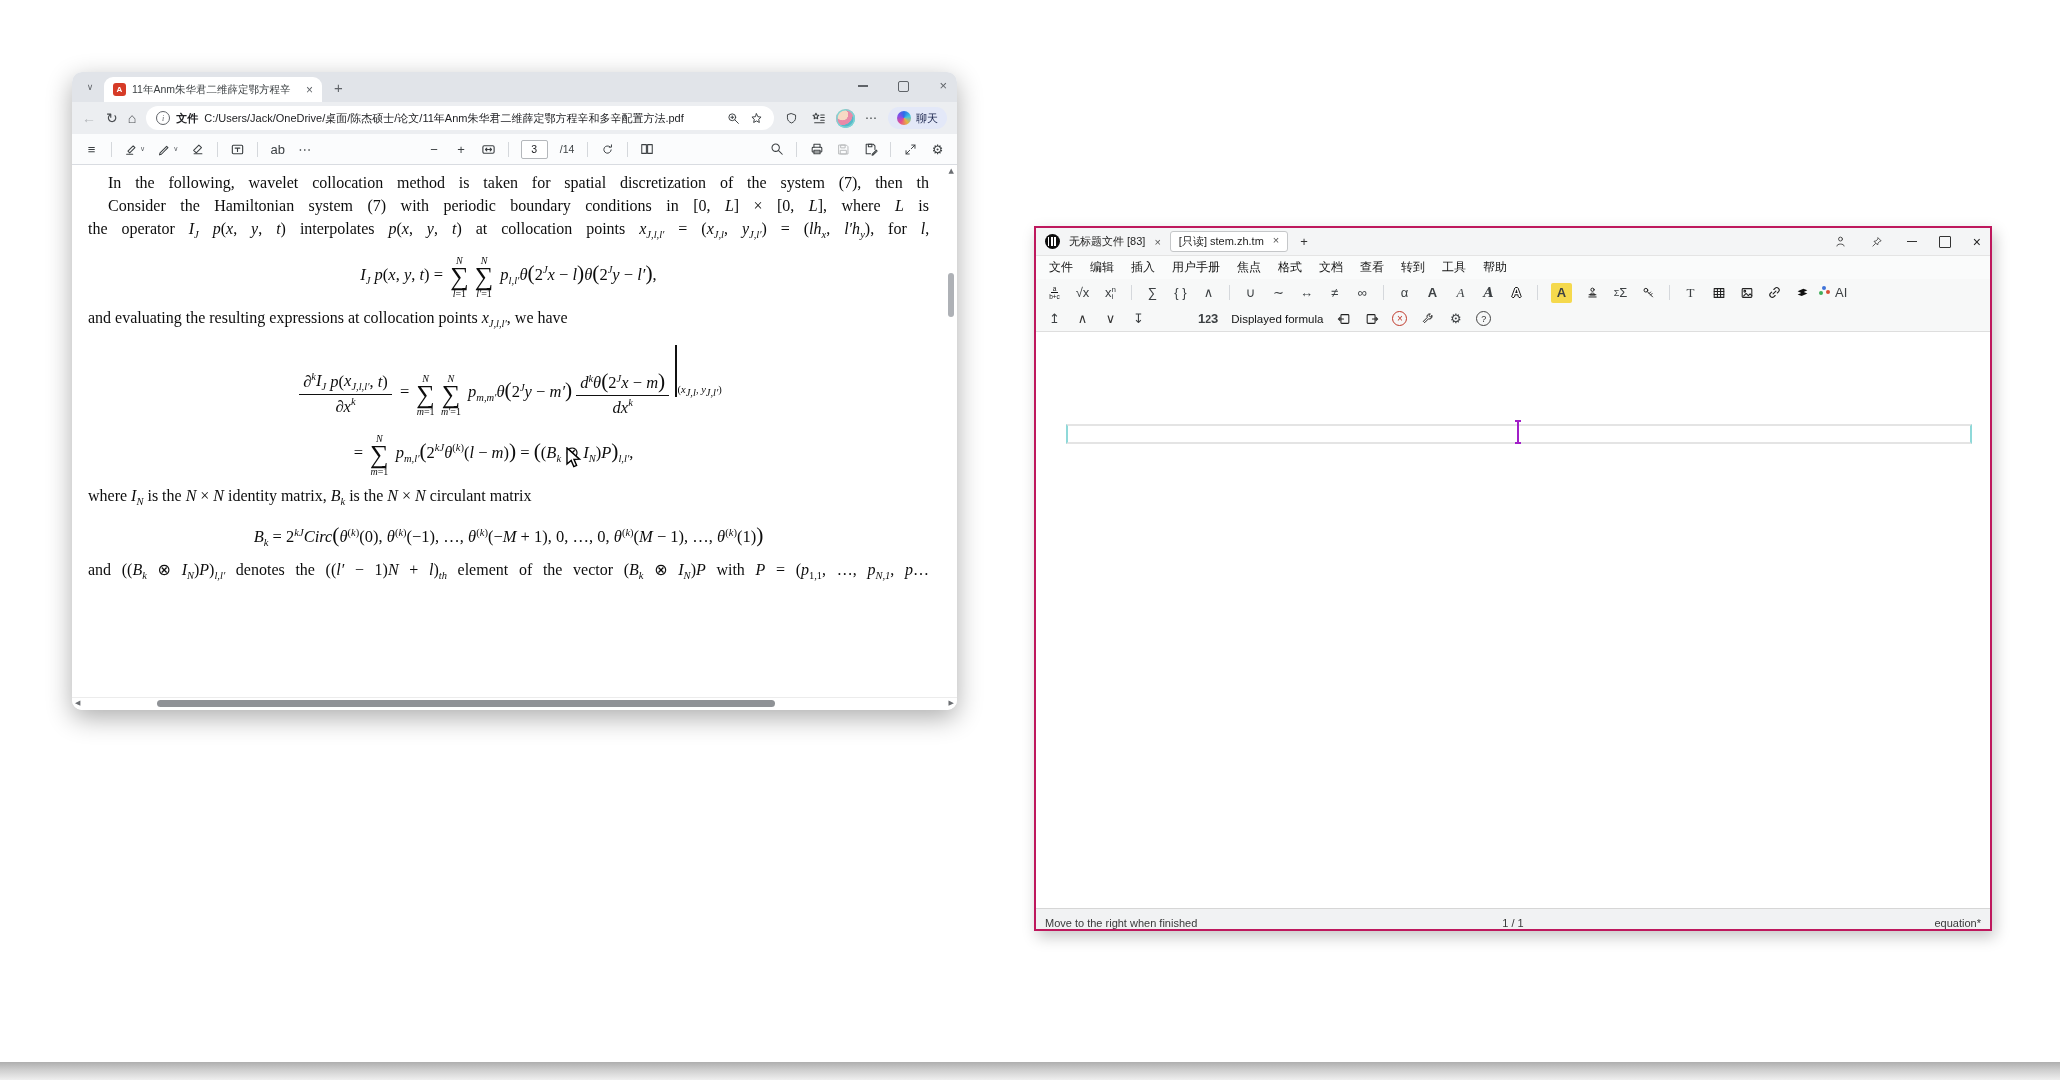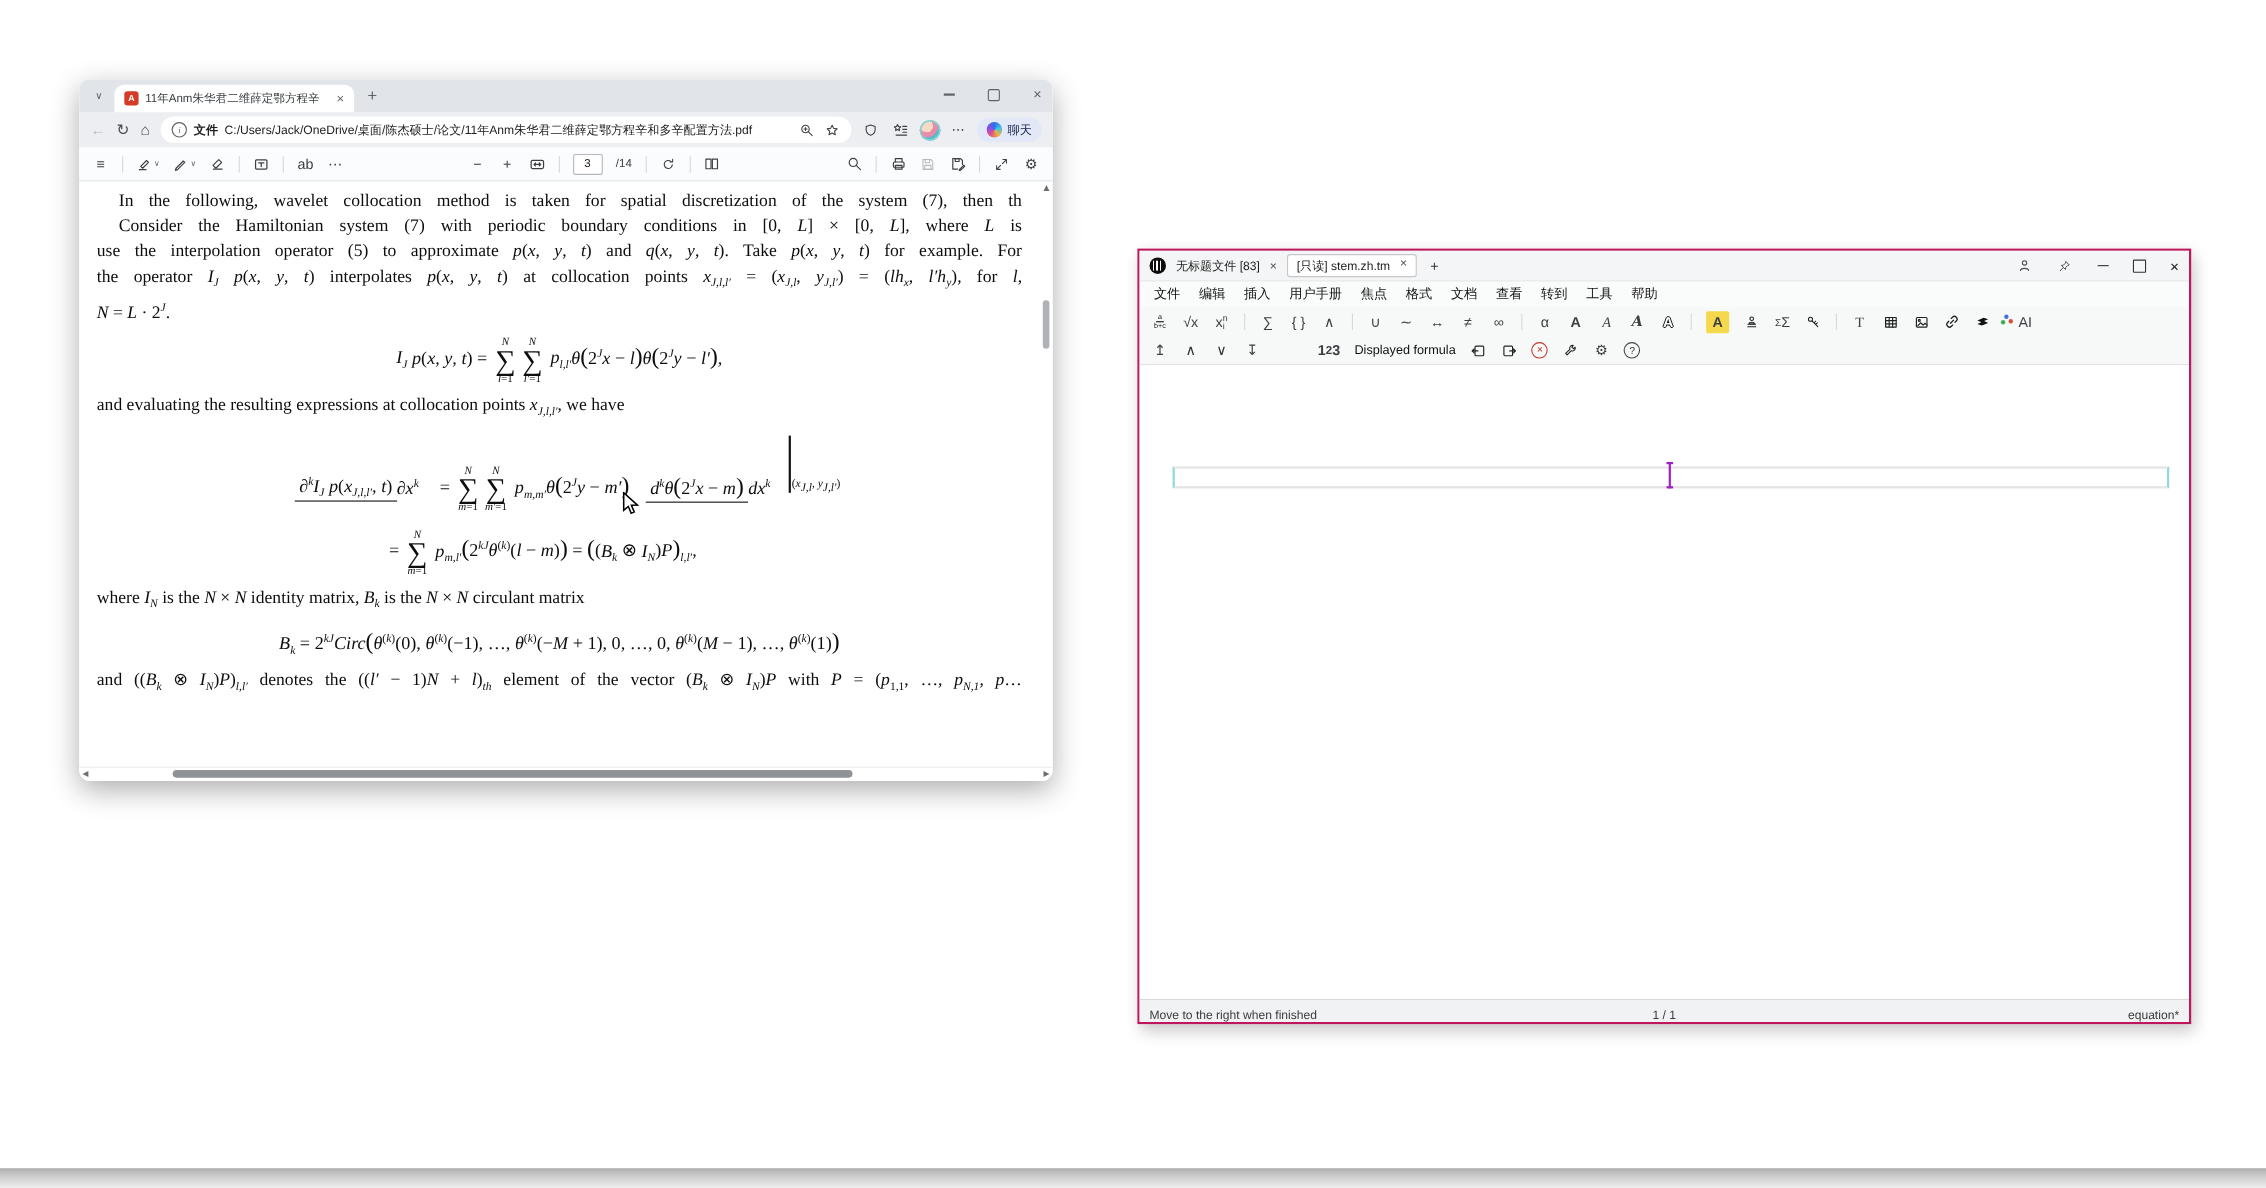--- a/index.html
+++ b/index.html
@@ -64,21 +64,21 @@
 .pl{font-size:16px;line-height:23px;text-align:justify;text-align-last:justify;text-justify:inter-word}
 .pl.nj{text-align-last:left}
 .pl.ind{text-indent:20px}
 .eq{text-align:center;text-align-last:center;font-size:16.5px;margin:8px 0}
 .eq.m2a{margin-top:10px}
 .eq.m2b{margin-top:14px;margin-left:-30px}
 .eq.m3{margin:10px 0}
 .sum{display:inline-flex;flex-direction:column;align-items:center;vertical-align:middle;margin:0 3px;transform:translateY(1px)}
 .sum .sig{font-size:26px;line-height:22px}
 .sum .lim{font-size:10px;line-height:11px}
-.frac{display:inline-flex;flex-direction:row;align-items:center;vertical-align:middle;margin:0 15px}
+.frac{display:inline-flex;flex-direction:column;align-items:center;vertical-align:middle;margin:0 4px}
 .frac .num{border-bottom:1.2px solid #111;padding:0 4px 1px}
 .frac .den{padding-top:1px}
 .bigp{font-size:130%}
 .evalwrap{display:inline-flex;align-items:center}
 .evalbar{width:1.3px;height:52px;background:#111;margin:0 1px 0 2px}
 .evalsub{font-size:10.5px;transform:translateY(20px)}
 .vthumb{position:absolute;right:3px;top:108px;width:6px;height:44px;background:#aeb1b6;border-radius:3px}
 .varr{position:absolute;right:3px;font-size:7px;color:#6b6e72;font-family:"DejaVu Sans",sans-serif}
 .hsb{height:12px;background:#fff;border-top:1px solid #ececec;position:relative;flex:none}
 .hthumb{position:absolute;left:85px;width:618px;height:7px;top:2px;background:#8f9296;border-radius:4px}
@@ -303,23 +303,21 @@
             <path d="M9.5 2.5 H13.5 V6.5 M13.5 2.5 L9 7 M6.5 13.5 H2.5 V9.5 M2.5 13.5 L7 9"></path>
           </svg>
         </span>
         <span class="ticon">⚙</span>
       </div>
   </div>
   <div class="pdfcontent">
     <div class="pdftext" id="pdfText">
         <div class="pl ind">In the following, wavelet collocation method is taken for spatial discretization of the system (7), then th</div>
         <div class="pl ind">Consider the Hamiltonian system (7) with periodic boundary conditions in [0, <i>L</i>] × [0, <i>L</i>], where <i>L</i> is</div>
-        <div class="pl">use the interpolation operator (5) to approximate <i>p</i>(<i>x</i>, <i>y</i>, <i>t</i>) and <i>q</i>(<i>x</i>, <i>y</i>, <i>t</i>). Take <i>p</i>(<i>x</i>, <i>y</i>, <i>t</i>) for example. For</div>
         <div class="pl">the operator <i>I<sub>J</sub></i> <i>p</i>(<i>x</i>, <i>y</i>, <i>t</i>) interpolates <i>p</i>(<i>x</i>, <i>y</i>, <i>t</i>) at collocation points <i>x<sub>J,l,l′</sub></i> = (<i>x<sub>J,l</sub></i>, <i>y<sub>J,l′</sub></i>) = (<i>lh<sub>x</sub></i>, <i>l′h<sub>y</sub></i>), for <i>l</i>,</div>
-        <div class="pl nj"><i>N</i> = <i>L</i> · 2<sup><i>J</i></sup>.</div>
         <div class="eq"><i>I<sub>J</sub></i> <i>p</i>(<i>x</i>, <i>y</i>, <i>t</i>) = <span class="sum">
             <span class="lim"><i>N</i></span>
             <span class="sig">∑</span>
             <span class="lim"><i>l</i>=1</span>
           </span><span class="sum">
             <span class="lim"><i>N</i></span>
             <span class="sig">∑</span>
             <span class="lim"><i>l′</i>=1</span>
           </span> <i>p<sub>l,l′</sub></i><i>θ</i><span class="bigp">(</span>2<sup><i>J</i></sup><i>x</i> − <i>l</i><span class="bigp">)</span><i>θ</i><span class="bigp">(</span>2<sup><i>J</i></sup><i>y</i> − <i>l′</i><span class="bigp">)</span>,</div>
         <div class="pl nj">and evaluating the resulting expressions at collocation points <i>x<sub>J,l,l′</sub></i>, we have</div>

